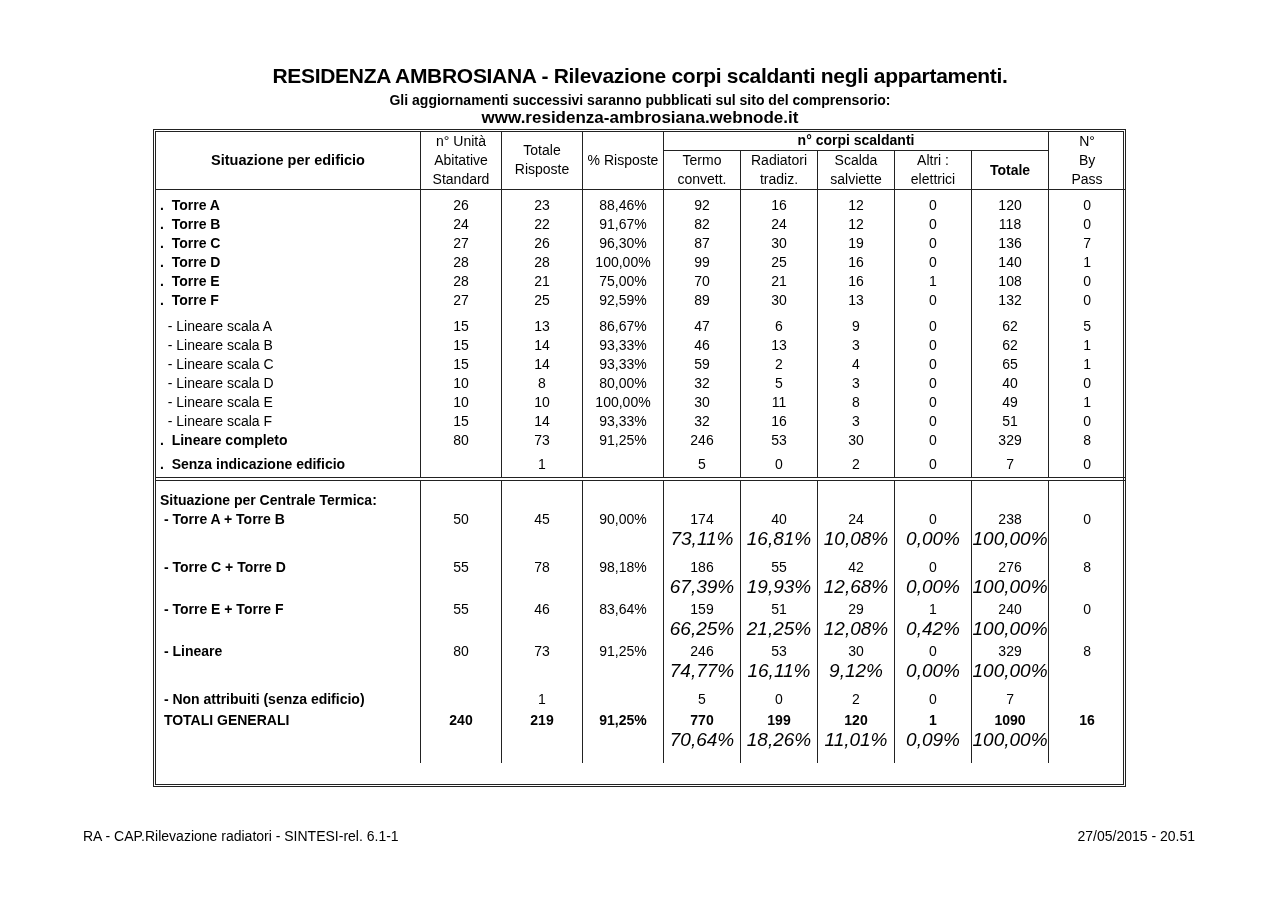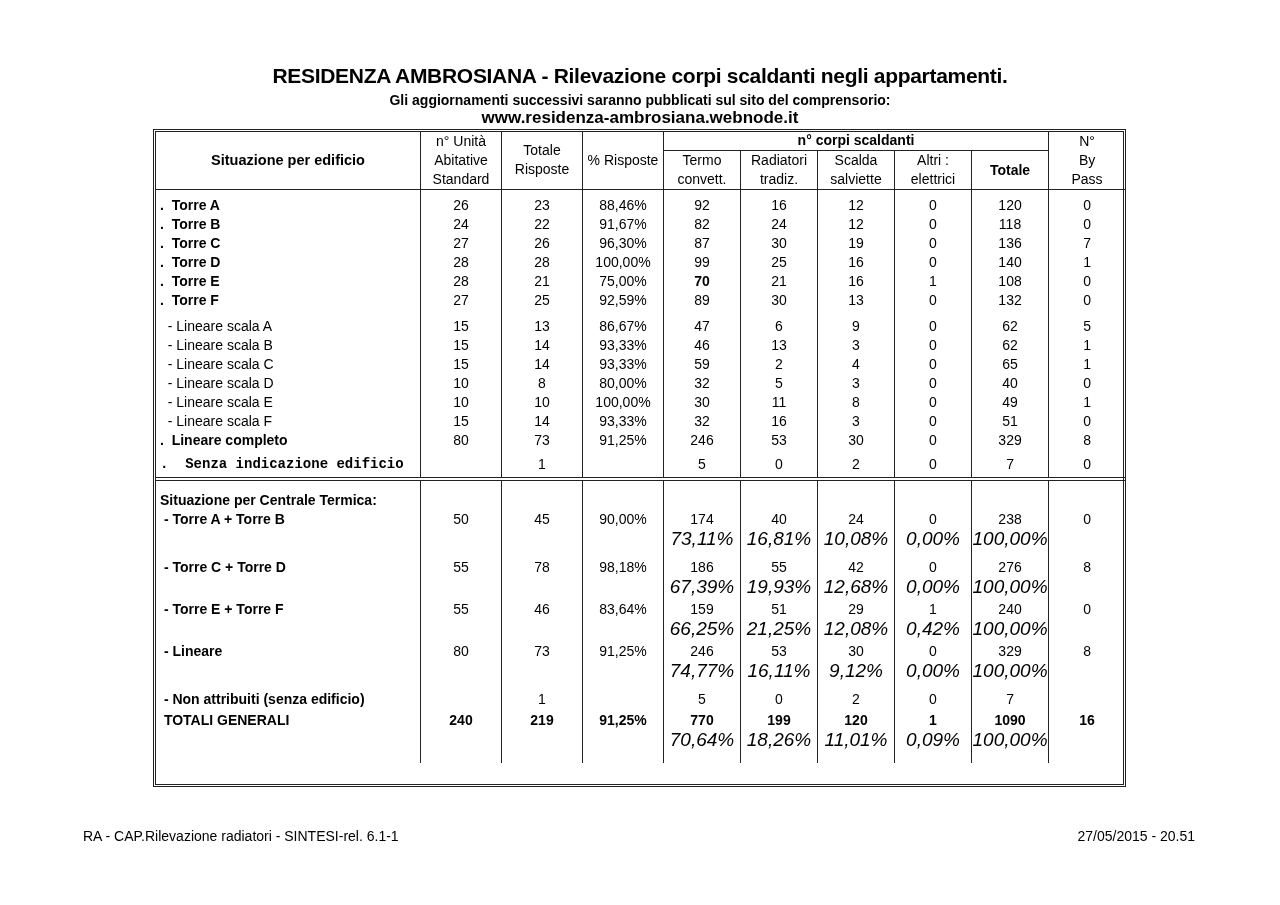--- a/index.html
+++ b/index.html
@@ -144,21 +144,21 @@
         <td style="white-space: pre;">16</td>
         <td style="white-space: pre;">0</td>
         <td style="white-space: pre;">140</td>
         <td style="white-space: pre;">1</td>
       </tr>
       <tr>
         <td class="left bold" style="white-space: pre;">.  Torre E</td>
         <td style="white-space: pre;">28</td>
         <td style="white-space: pre;">21</td>
         <td style="white-space: pre;">75,00%</td>
-        <td style="white-space: pre; font-weight: bold;">70</td>
+        <td style="white-space: pre;">70</td>
         <td style="white-space: pre;">21</td>
         <td style="white-space: pre;">16</td>
         <td style="white-space: pre;">1</td>
         <td style="white-space: pre;">108</td>
         <td style="white-space: pre;">0</td>
       </tr>
       <tr>
         <td class="left bold" style="white-space: pre;">.  Torre F</td>
         <td style="white-space: pre;">27</td>
         <td style="white-space: pre;">25</td>
@@ -276,21 +276,21 @@
         <td style="height: 5px; line-height: 5px;"></td>
         <td style="height: 5px; line-height: 5px;"></td>
         <td style="height: 5px; line-height: 5px;"></td>
         <td style="height: 5px; line-height: 5px;"></td>
         <td style="height: 5px; line-height: 5px;"></td>
         <td style="height: 5px; line-height: 5px;"></td>
       </tr>
     </tbody>
   <tbody id="body-senza">
       <tr class="sec-end">
-        <td class="left bold" style="white-space: pre; height: 22px; vertical-align: top; font-family: Liberation Mono, monospace;">.  Senza indicazione edificio</td>
+        <td class="left bold" style="white-space: pre; height: 22px; vertical-align: top;">.  Senza indicazione edificio</td>
         <td style="white-space: pre; height: 22px; vertical-align: top;"></td>
         <td style="white-space: pre; height: 22px; vertical-align: top;">1</td>
         <td style="white-space: pre; height: 22px; vertical-align: top;"></td>
         <td style="white-space: pre; height: 22px; vertical-align: top;">5</td>
         <td style="white-space: pre; height: 22px; vertical-align: top;">0</td>
         <td style="white-space: pre; height: 22px; vertical-align: top;">2</td>
         <td style="white-space: pre; height: 22px; vertical-align: top;">0</td>
         <td style="white-space: pre; height: 22px; vertical-align: top;">7</td>
         <td style="white-space: pre; height: 22px; vertical-align: top;">0</td>
       </tr>

